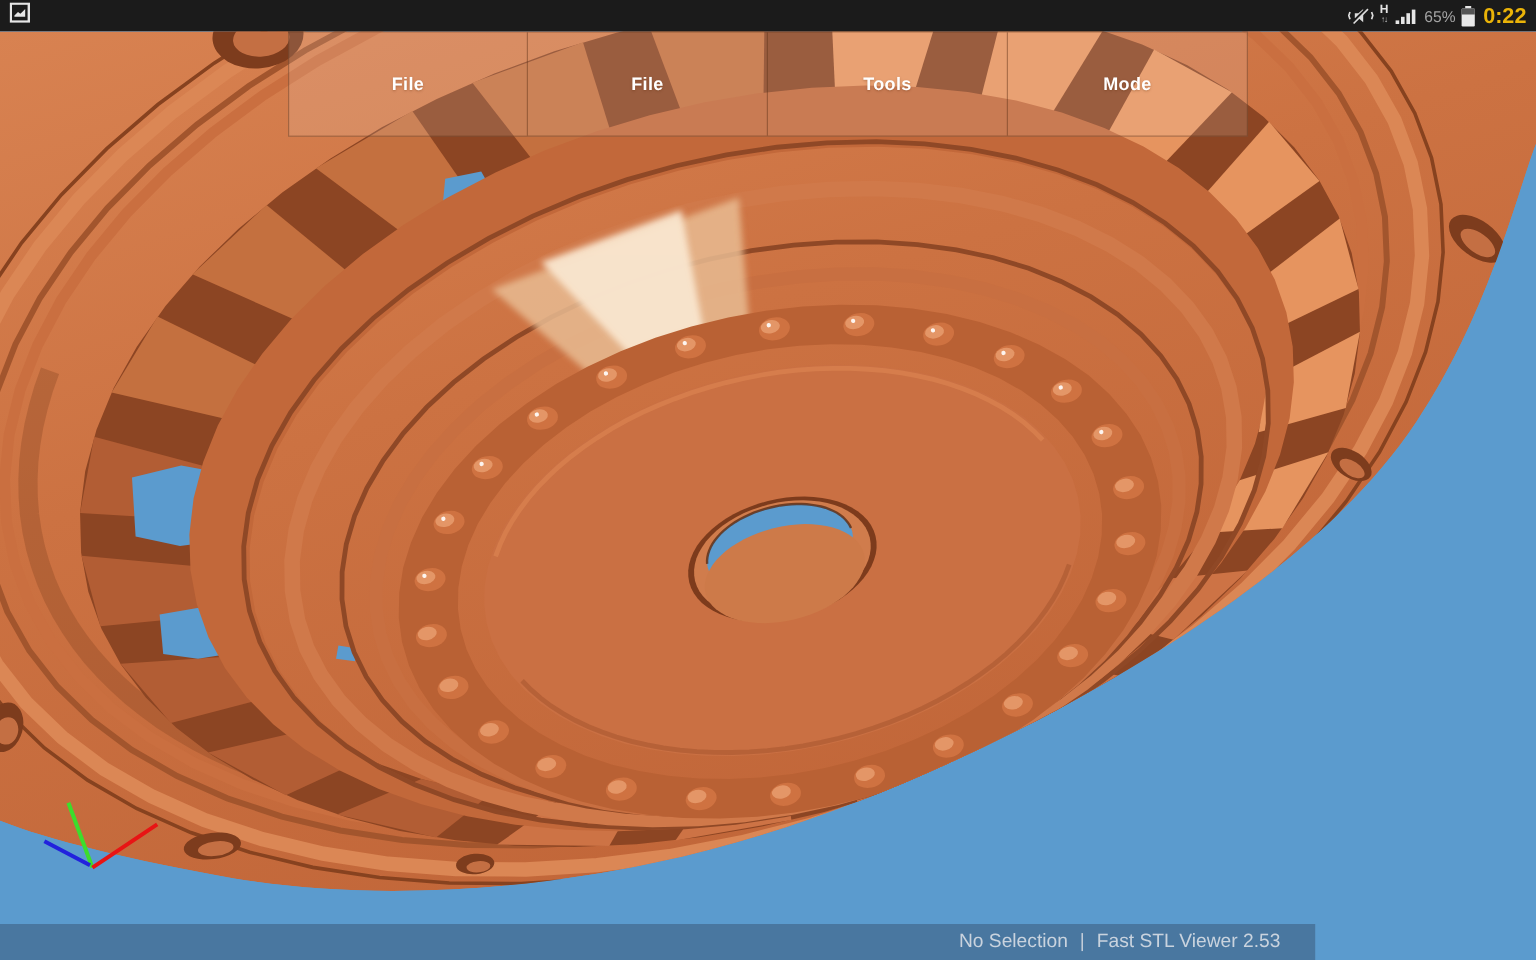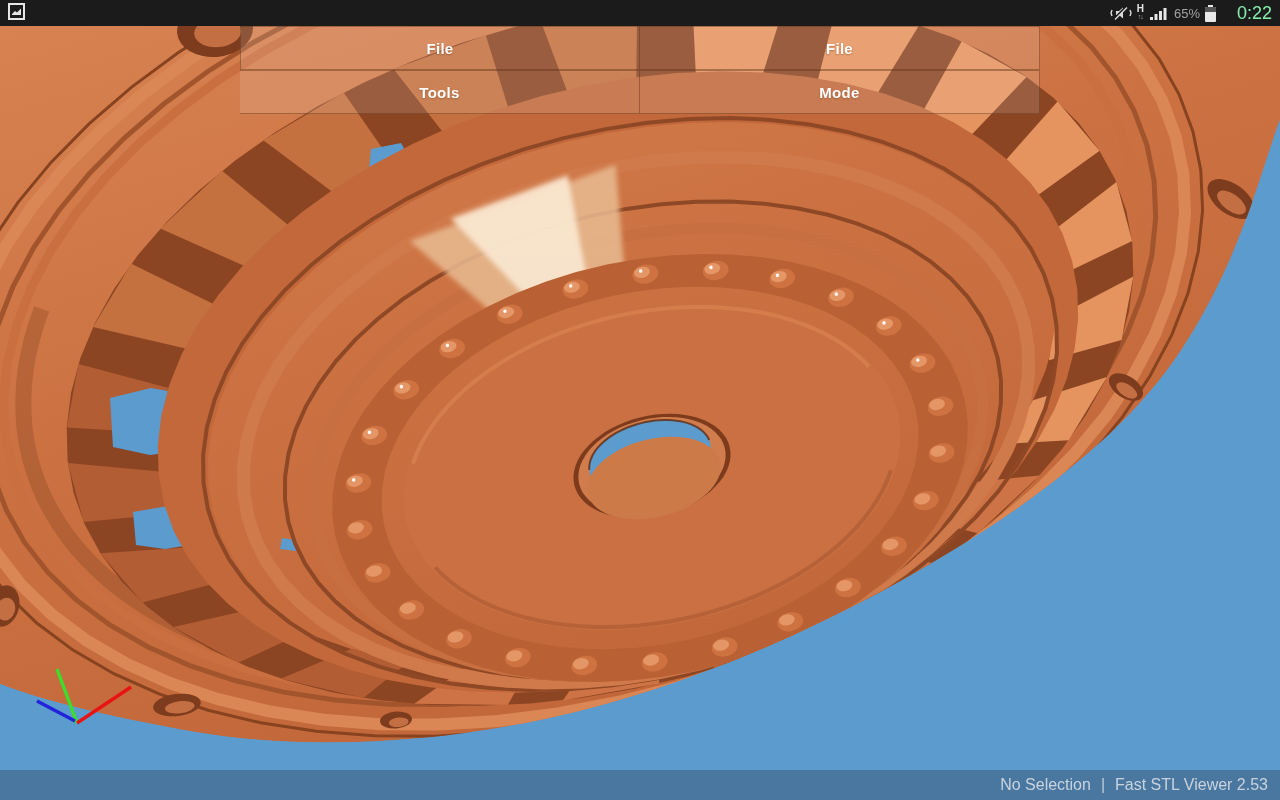--- a/index.html
+++ b/index.html
@@ -13,50 +13,50 @@
     background:#1b1b1b; color:#f1f1f1; display:flex; align-items:center;
     justify-content:space-between; padding:0 8px; z-index:40;
   }
   .sb-left { display:flex; align-items:center; gap:6px; height:100%; }
   .sb-right { display:flex; align-items:center; gap:5px; height:100%; }
   .sb-right svg { display:block; }
   .net-type { display:flex; flex-direction:column; align-items:center; line-height:8px; color:#e3e3e3; }
   .net-type .h { font-size:10px; font-weight:bold; }
   .net-type .arrows { font-size:7px; letter-spacing:-1px; color:#bdbdbd; }
   .pct { font-size:13px; color:#a3a3a3; }
-  .clock { font-size:18px; color:#86efac; margin-left:16px; }
+  .clock { font-size:18px; color:#eab308; margin-left:2px;font-weight:bold; }
   .batt { position:relative; width:11px; height:17px; }
   .batt .cap { position:absolute; top:0; left:3px; width:5px; height:2px; background:#e8e8e8; }
   .batt .body { position:absolute; top:2px; left:0; width:11px; height:15px; background:#e8e8e8; border-radius:1px; }
   .batt .lvl { position:absolute; top:2px; left:0; width:11px; height:5px; background:#555; border-radius:1px 1px 0 0; }
 
   
   .menubar {
     position:absolute; top:26px; left:240px; width:800px; height:88px;
-    display:grid; grid-template-columns:repeat(2,1fr); z-index:30;
+    display:grid; grid-template-columns:repeat(4,1fr); z-index:30;
   }
   .menu-btn {
     background:rgba(255,255,255,0.13);
     border:1px solid rgba(96,50,24,0.45);
     border-left:none;
     display:flex; align-items:center; justify-content:center;
     color:#ffffff; font-size:15px; font-weight:600; letter-spacing:.3px;
     cursor:pointer; text-shadow:0 1px 2px rgba(90,40,10,0.35);
   }
   .menu-btn:first-child { border-left:1px solid rgba(96,50,24,0.45); }
 
   
   #scene { position:absolute; top:0; left:0; z-index:10; }
 
   
   .footer {
-    position:absolute; left:0; bottom:0; width:1280px; height:30px;
+    position:absolute; left:0; bottom:0; width:1096px; height:30px;
     background:rgba(44,60,86,0.38); z-index:40;
     display:flex; align-items:center; justify-content:flex-end;
-    padding-right:12px; color:#c9d3de; font-size:16px;
+    padding-right:29px; color:#c9d3de; font-size:16px;
   }
   .footer .sep { margin:0 10px; color:#c2ccd8; }
 </style>
 </head>
 <body>
 
 <div class="screen">
 
   <svg id="scene" width="1280" height="800" viewBox="0 0 1280 800">
       <defs>

